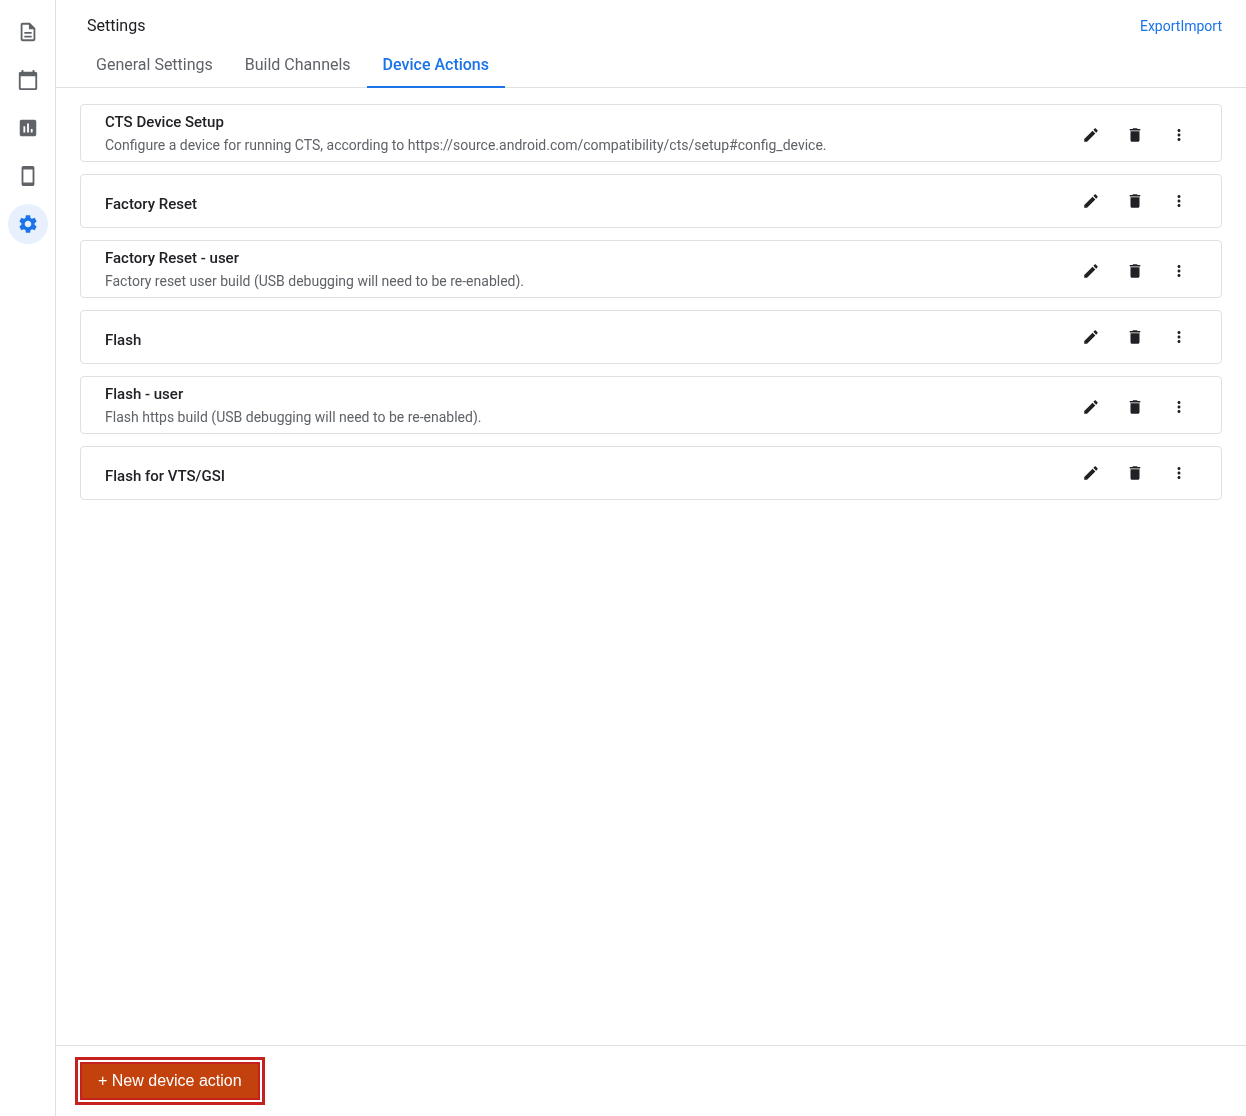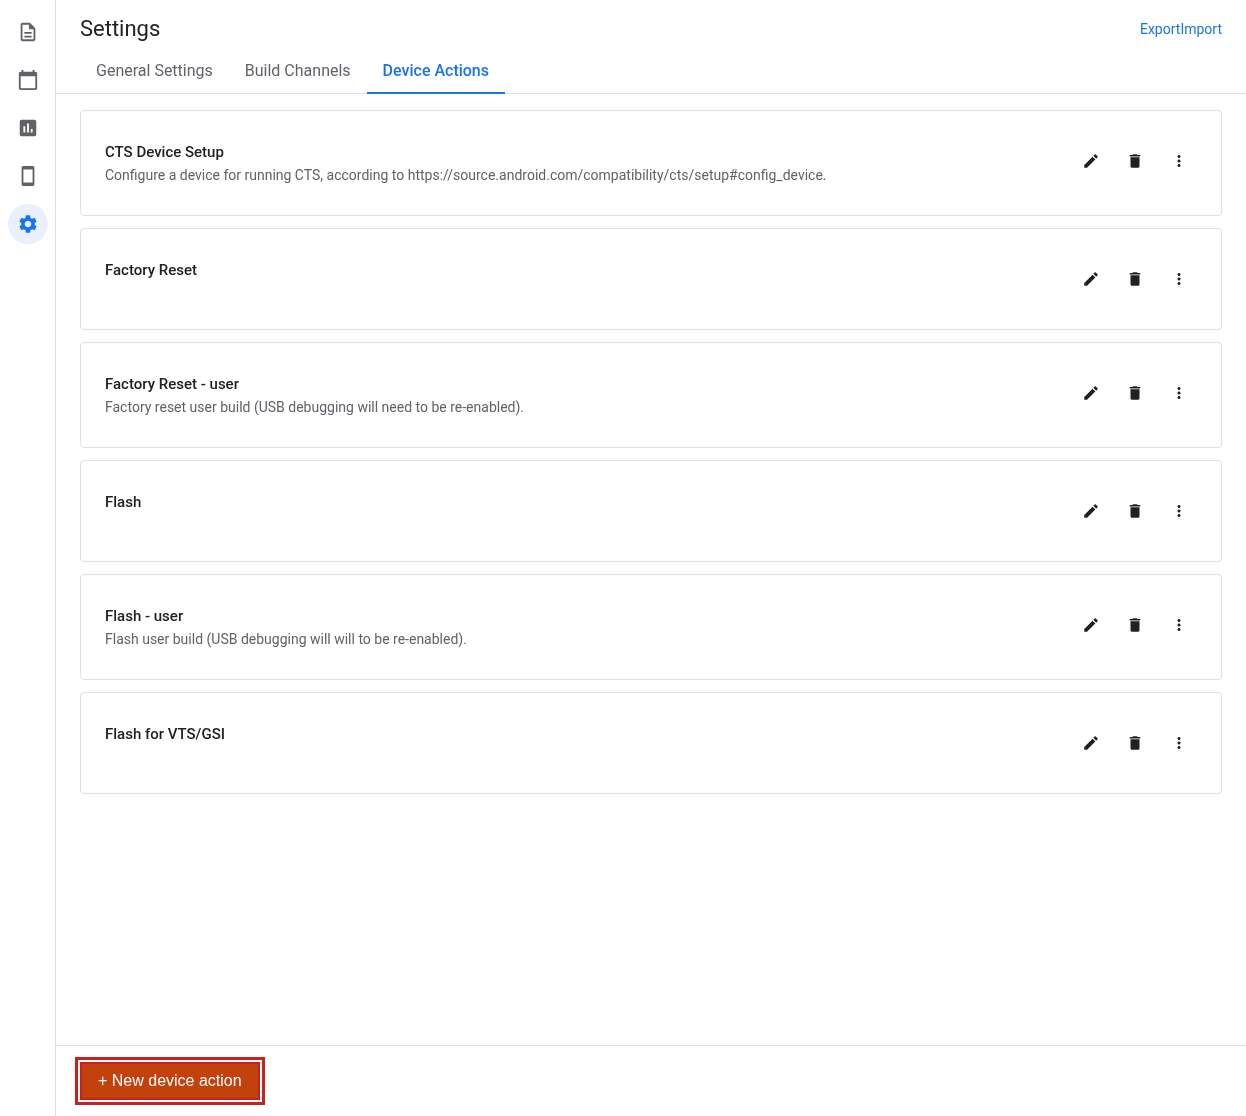--- a/index.html
+++ b/index.html
@@ -52,23 +52,24 @@
 
     
     .header {
       padding: 16px 24px 0 24px;
       display: flex;
       align-items: center;
       justify-content: space-between;
       flex-shrink: 0;
     }
     .header-title {
-      font-size: 22px;
+      font-size: 16px;
       font-weight: 400;
       color: #202124;
+      margin-left: 7px;
     }
     .header-actions {
       display: flex;
     }
     .header-link {
       color: #1a73e8;
       font-size: 14px;
       cursor: pointer;
       text-decoration: none;
     }
@@ -101,23 +102,23 @@
       flex: 1;
       overflow-y: auto;
       padding: 16px 24px;
     }
 
     
     .action-card {
       border: 1px solid #e0e0e0;
       border-radius: 4px;
       margin-bottom: 12px;
-      padding: 32px 24px;
-      display: flex;
-      align-items: flex-start;
+      padding: 8px 24px;
+      display: flex;
+      align-items: flex-end;
       justify-content: space-between;
       background: #fff;
     }
     .action-info {
       flex: 1;
     }
     .action-name {
       font-size: 15px;
       font-weight: 500;
       color: #202124;
@@ -302,21 +303,21 @@
           <button class="icon-btn">
             <svg viewBox="0 0 24 24" fill="currentColor">
               <path d="M12 8c1.1 0 2-.9 2-2s-.9-2-2-2-2 .9-2 2 .9 2 2 2zm0 2c-1.1 0-2 .9-2 2s.9 2 2 2 2-.9 2-2-.9-2-2-2zm0 6c-1.1 0-2 .9-2 2s.9 2 2 2 2-.9 2-2-.9-2-2-2z"></path>
             </svg>
           </button>
         </div>
       </div>
       <div class="action-card">
         <div class="action-info">
           <div class="action-name">Flash - user</div>
-          <div class="action-desc">Flash user build (USB debugging will will to be re-enabled).</div>
+          <div class="action-desc">Flash https build (USB debugging will need to be re-enabled).</div>
         </div>
         <div class="action-buttons">
           <button class="icon-btn">
             <svg viewBox="0 0 24 24" fill="currentColor">
               <path d="M3 17.25V21h3.75L17.81 9.94l-3.75-3.75L3 17.25zM20.71 7.04c.39-.39.39-1.02 0-1.41l-2.34-2.34c-.39-.39-1.02-.39-1.41 0l-1.83 1.83 3.75 3.75 1.83-1.83z"></path>
             </svg>
           </button>
           <button class="icon-btn">
             <svg viewBox="0 0 24 24" fill="currentColor">
               <path d="M6 19c0 1.1.9 2 2 2h8c1.1 0 2-.9 2-2V7H6v12zM19 4h-3.5l-1-1h-5l-1 1H5v2h14V4z"></path>

